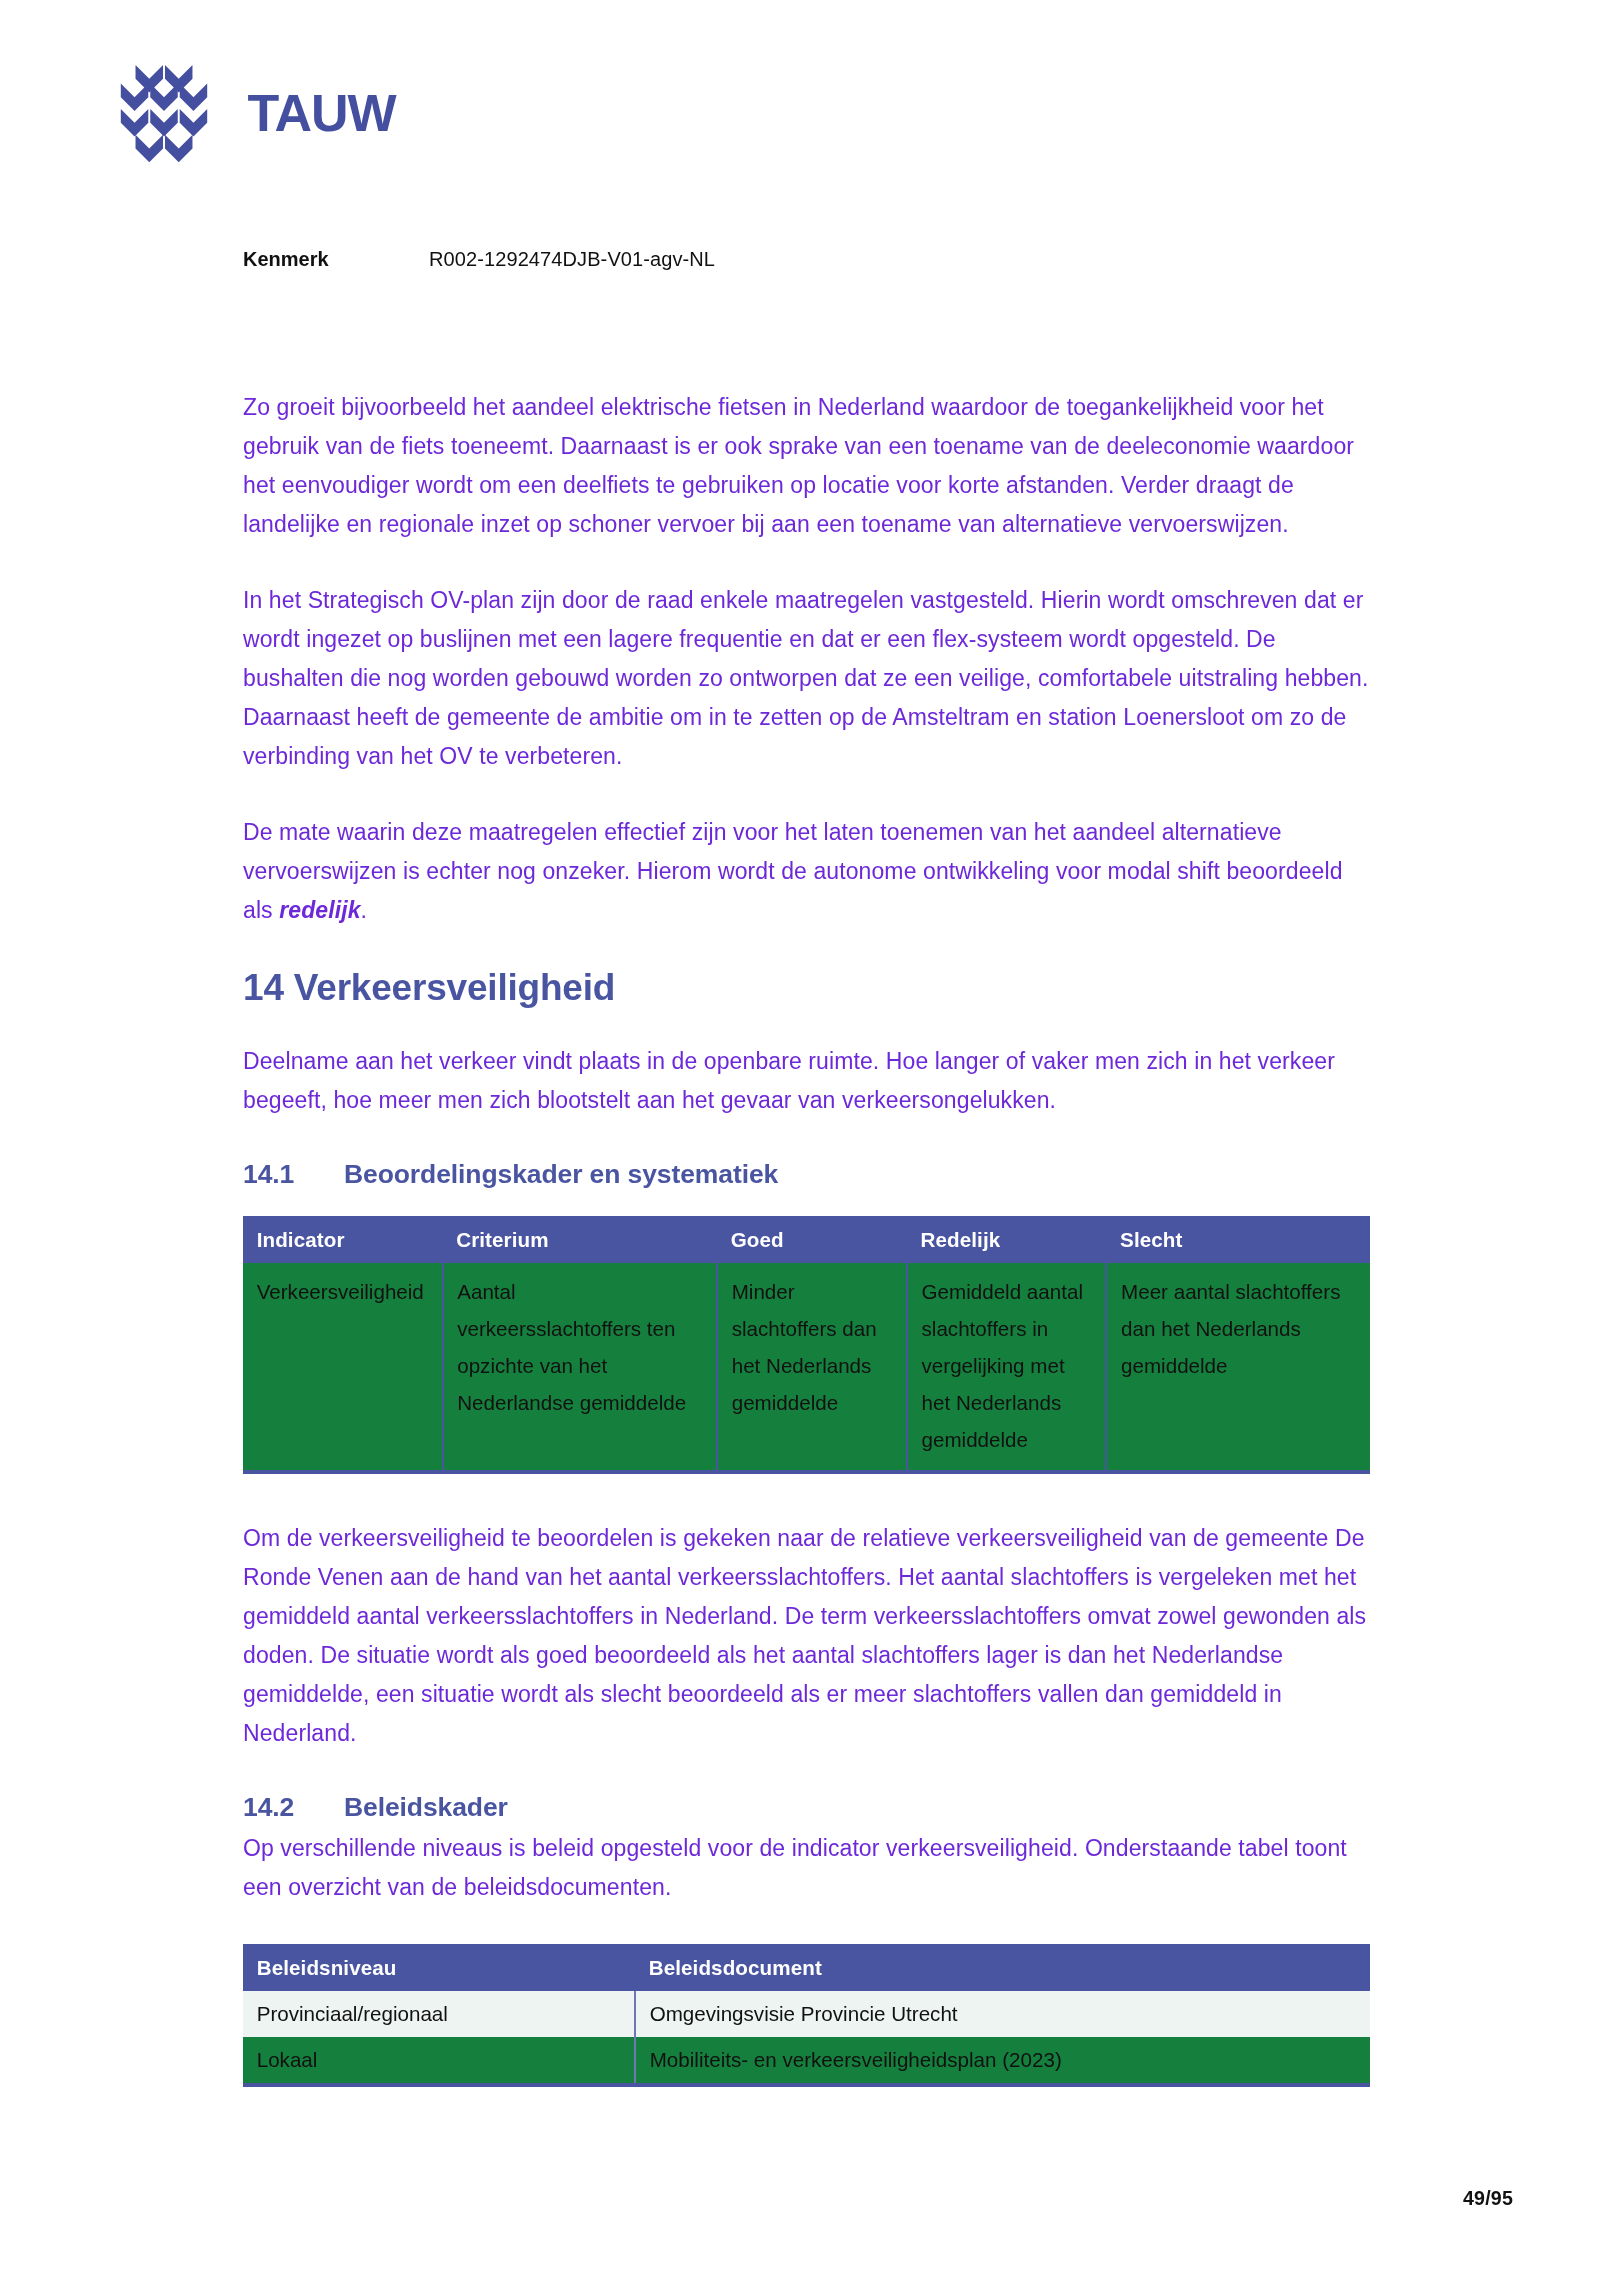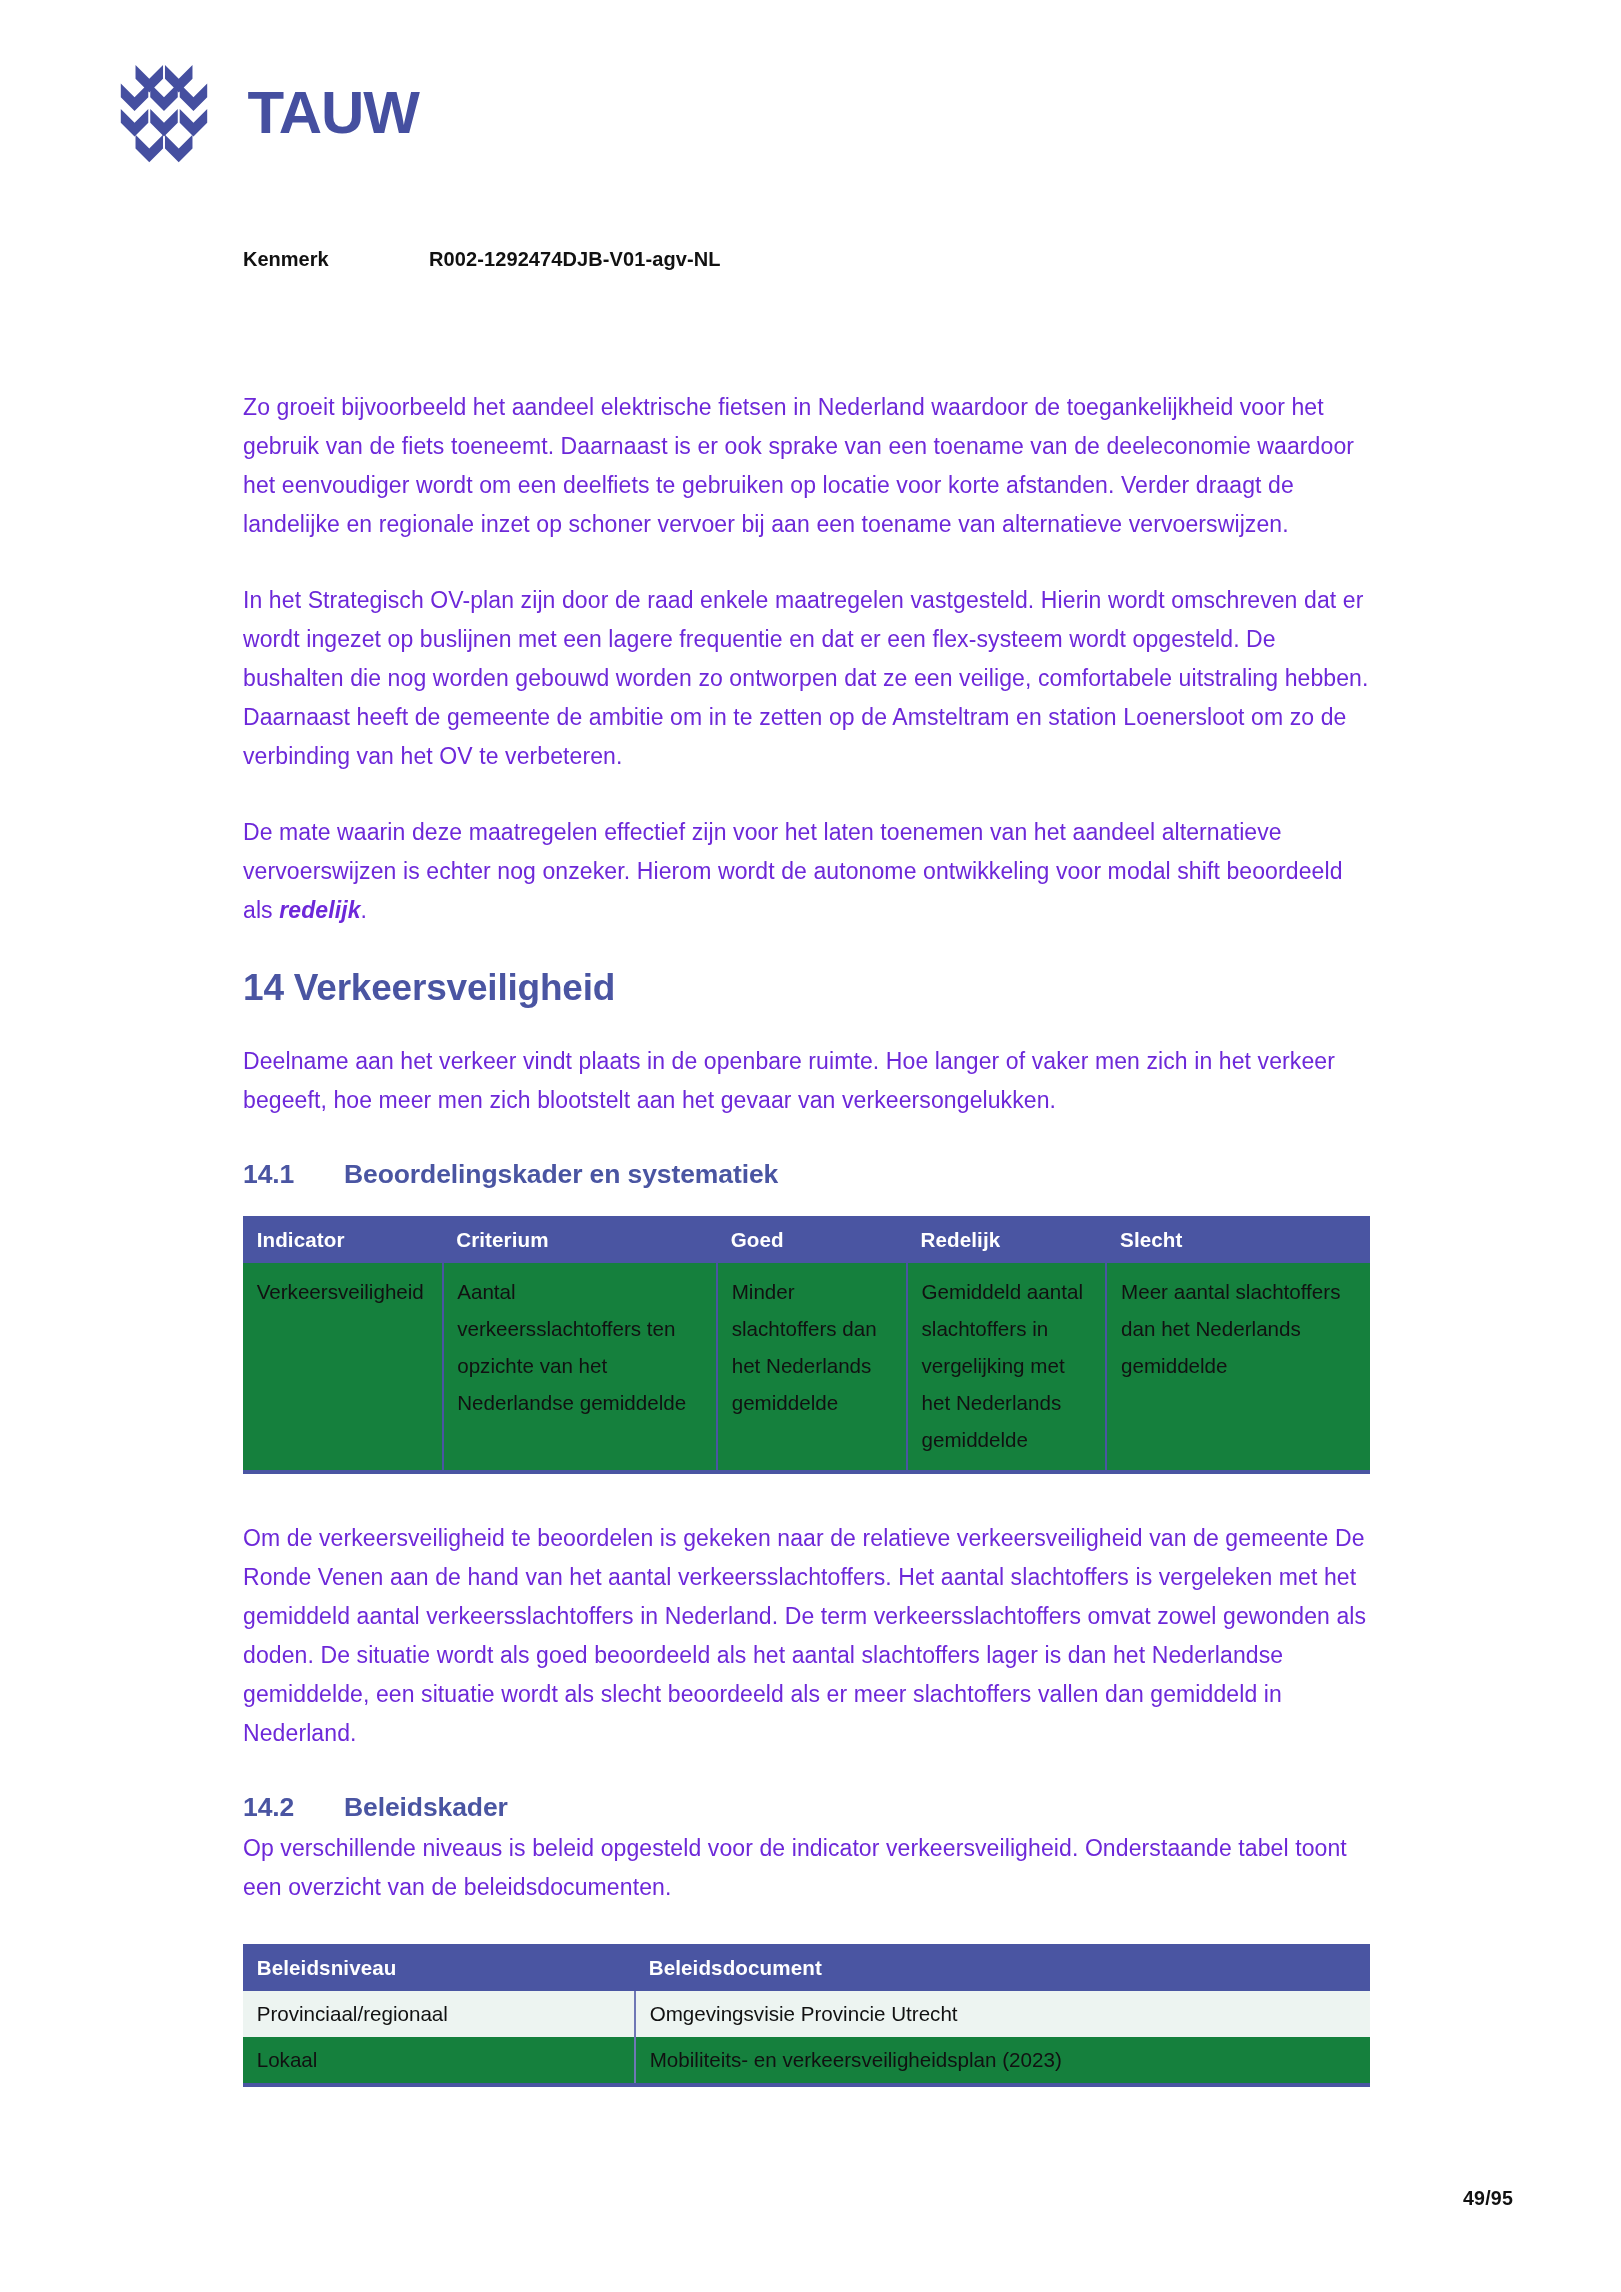--- a/index.html
+++ b/index.html
@@ -32,21 +32,21 @@
     align-items: center;
     gap: 25.5px;
   }
   .logo-mark {
     width: 116px;
     height: 108px;
     display: block;
   }
   .logo-word {
     font-family: "Liberation Sans", sans-serif;
-    font-size: 60px;
+    font-size: 52px;
     font-weight: 700;
     letter-spacing: -1px;
     color: #454FA0;
     line-height: 1;
     transform: translateY(-2px);
   }
 
   
   .kenmerk-row {
     position: absolute;
@@ -55,21 +55,21 @@
     display: flex;
     font-size: 20px;
     line-height: 1.2;
     color: #111;
   }
   .kenmerk-label {
     font-weight: 700;
     width: 186px;
   }
   .kenmerk-value {
-    font-weight: 700;
+    font-weight: 400;
     letter-spacing: 0.1px;
   }
 
   
   .content {
     position: absolute;
     left: 243px;
     top: 388px;
     width: 1127px;
   }

